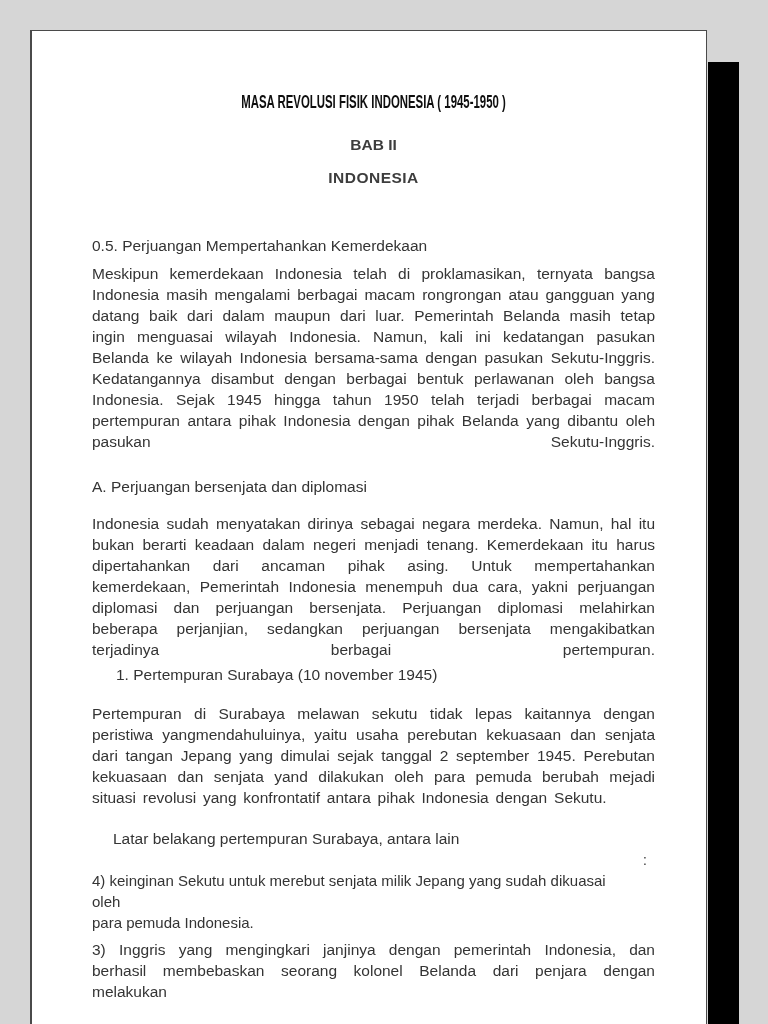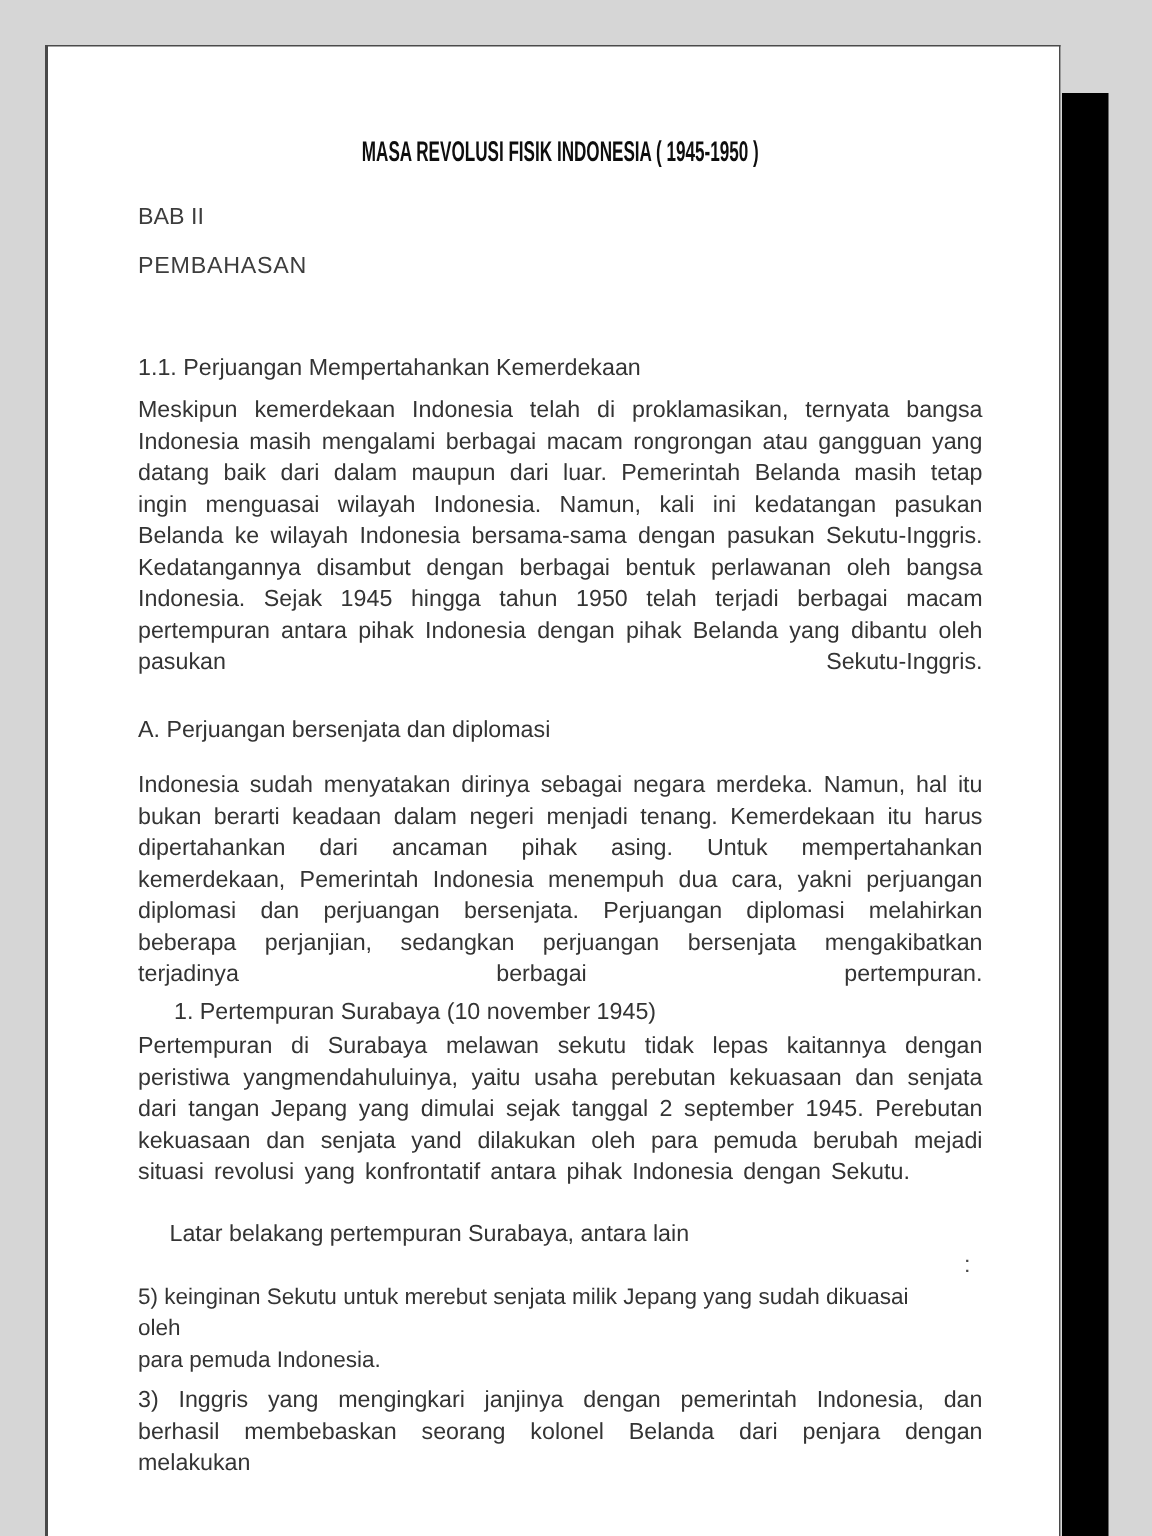--- a/index.html
+++ b/index.html
@@ -52,38 +52,39 @@
   .title-inner {
     display: inline-block;
     font-weight: bold;
     font-size: 19px;
     color: #0e0e0e;
     white-space: nowrap;
     transform: scaleX(0.6);
     transform-origin: 50% 50%;
   }
   .center-line {
-    text-align: left;
+    text-align: center;
     color: #3d3d3d;
+    font-weight: bold;
   }
   .bab { margin-top: 23px; }
   .pemb { margin-top: 12px; letter-spacing: 0.5px; }
   .heading { margin: 0; }
   .h11 { margin-top: 47px; }
   .para {
     margin: 0;
     text-align: justify;
     word-spacing: 2.5px;
   }
   .justify-last { text-align-last: justify; }
   .p1 { margin-top: 7px; }
   .hA { margin-top: 24px; }
   .p2 { margin-top: 16px; }
   .h1s { margin-top: 4px; margin-left: 24px; }
-  .p3 { margin-top: 2px; }
+  .p3 { margin-top: 18px; }
   .latar { margin-top: 20px; margin-left: 21px; }
   .colon-line {
     text-align: right;
     padding-right: 8px;
     color: #4a4a4a;
   }
   .prelist {
     white-space: pre-line;
     font-size: 15px;
     word-spacing: normal;
@@ -96,39 +97,39 @@
 <div class="canvas">
   <div class="paper">
     <div class="content">
 
       <div class="doc-title">
         <span class="title-inner">MASA REVOLUSI FISIK INDONESIA ( 1945-1950 )</span>
       </div>
 
       <div class="center-line bab">BAB II</div>
 
-      <div class="center-line pemb">PEMBAHASAN</div>
+      <div class="center-line pemb">INDONESIA</div>
 
-      <div class="heading h11">1.1. Perjuangan Mempertahankan Kemerdekaan</div>
+      <div class="heading h11">0.5. Perjuangan Mempertahankan Kemerdekaan</div>
 
       <p class="para justify-last p1">Meskipun kemerdekaan Indonesia telah di proklamasikan, ternyata bangsa Indonesia masih mengalami berbagai macam rongrongan atau gangguan yang datang baik dari dalam maupun dari luar. Pemerintah Belanda masih tetap ingin menguasai wilayah Indonesia. Namun, kali ini kedatangan pasukan Belanda ke wilayah Indonesia bersama-sama dengan pasukan Sekutu-Inggris. Kedatangannya disambut dengan berbagai bentuk perlawanan oleh bangsa Indonesia. Sejak 1945 hingga tahun 1950 telah terjadi berbagai macam pertempuran antara pihak Indonesia dengan pihak Belanda yang dibantu oleh pasukan Sekutu-Inggris.</p>
 
       <div class="heading hA">A. Perjuangan bersenjata dan diplomasi</div>
 
       <p class="para justify-last p2">Indonesia sudah menyatakan dirinya sebagai negara merdeka. Namun, hal itu bukan berarti keadaan dalam negeri menjadi tenang. Kemerdekaan itu harus dipertahankan dari ancaman pihak asing. Untuk mempertahankan kemerdekaan, Pemerintah Indonesia menempuh dua cara, yakni perjuangan diplomasi dan perjuangan bersenjata. Perjuangan diplomasi melahirkan beberapa perjanjian, sedangkan perjuangan bersenjata mengakibatkan terjadinya berbagai pertempuran.</p>
 
       <div class="heading h1s">1. Pertempuran Surabaya (10 november 1945)</div>
 
       <p class="para p3">Pertempuran di Surabaya melawan sekutu tidak lepas kaitannya dengan peristiwa yangmendahuluinya, yaitu usaha perebutan kekuasaan dan senjata dari tangan Jepang yang dimulai sejak tanggal 2 september 1945. Perebutan kekuasaan dan senjata yand dilakukan oleh para pemuda berubah mejadi situasi revolusi yang konfrontatif antara pihak Indonesia dengan Sekutu.</p>
 
       <div class="heading latar">Latar belakang pertempuran Surabaya, antara lain</div>
 
       <div class="colon-line">:</div>
 
-      <p class="para prelist item1">5) keinginan Sekutu untuk merebut senjata milik Jepang yang sudah dikuasai
+      <p class="para prelist item1">4) keinginan Sekutu untuk merebut senjata milik Jepang yang sudah dikuasai
 oleh
 para pemuda Indonesia.</p>
 
       <p class="para item2">3) Inggris yang mengingkari janjinya dengan pemerintah Indonesia, dan berhasil membebaskan seorang kolonel Belanda dari penjara dengan melakukan</p>
 
     </div>
   </div>
 
   <div class="stripe"></div>
 </div>

